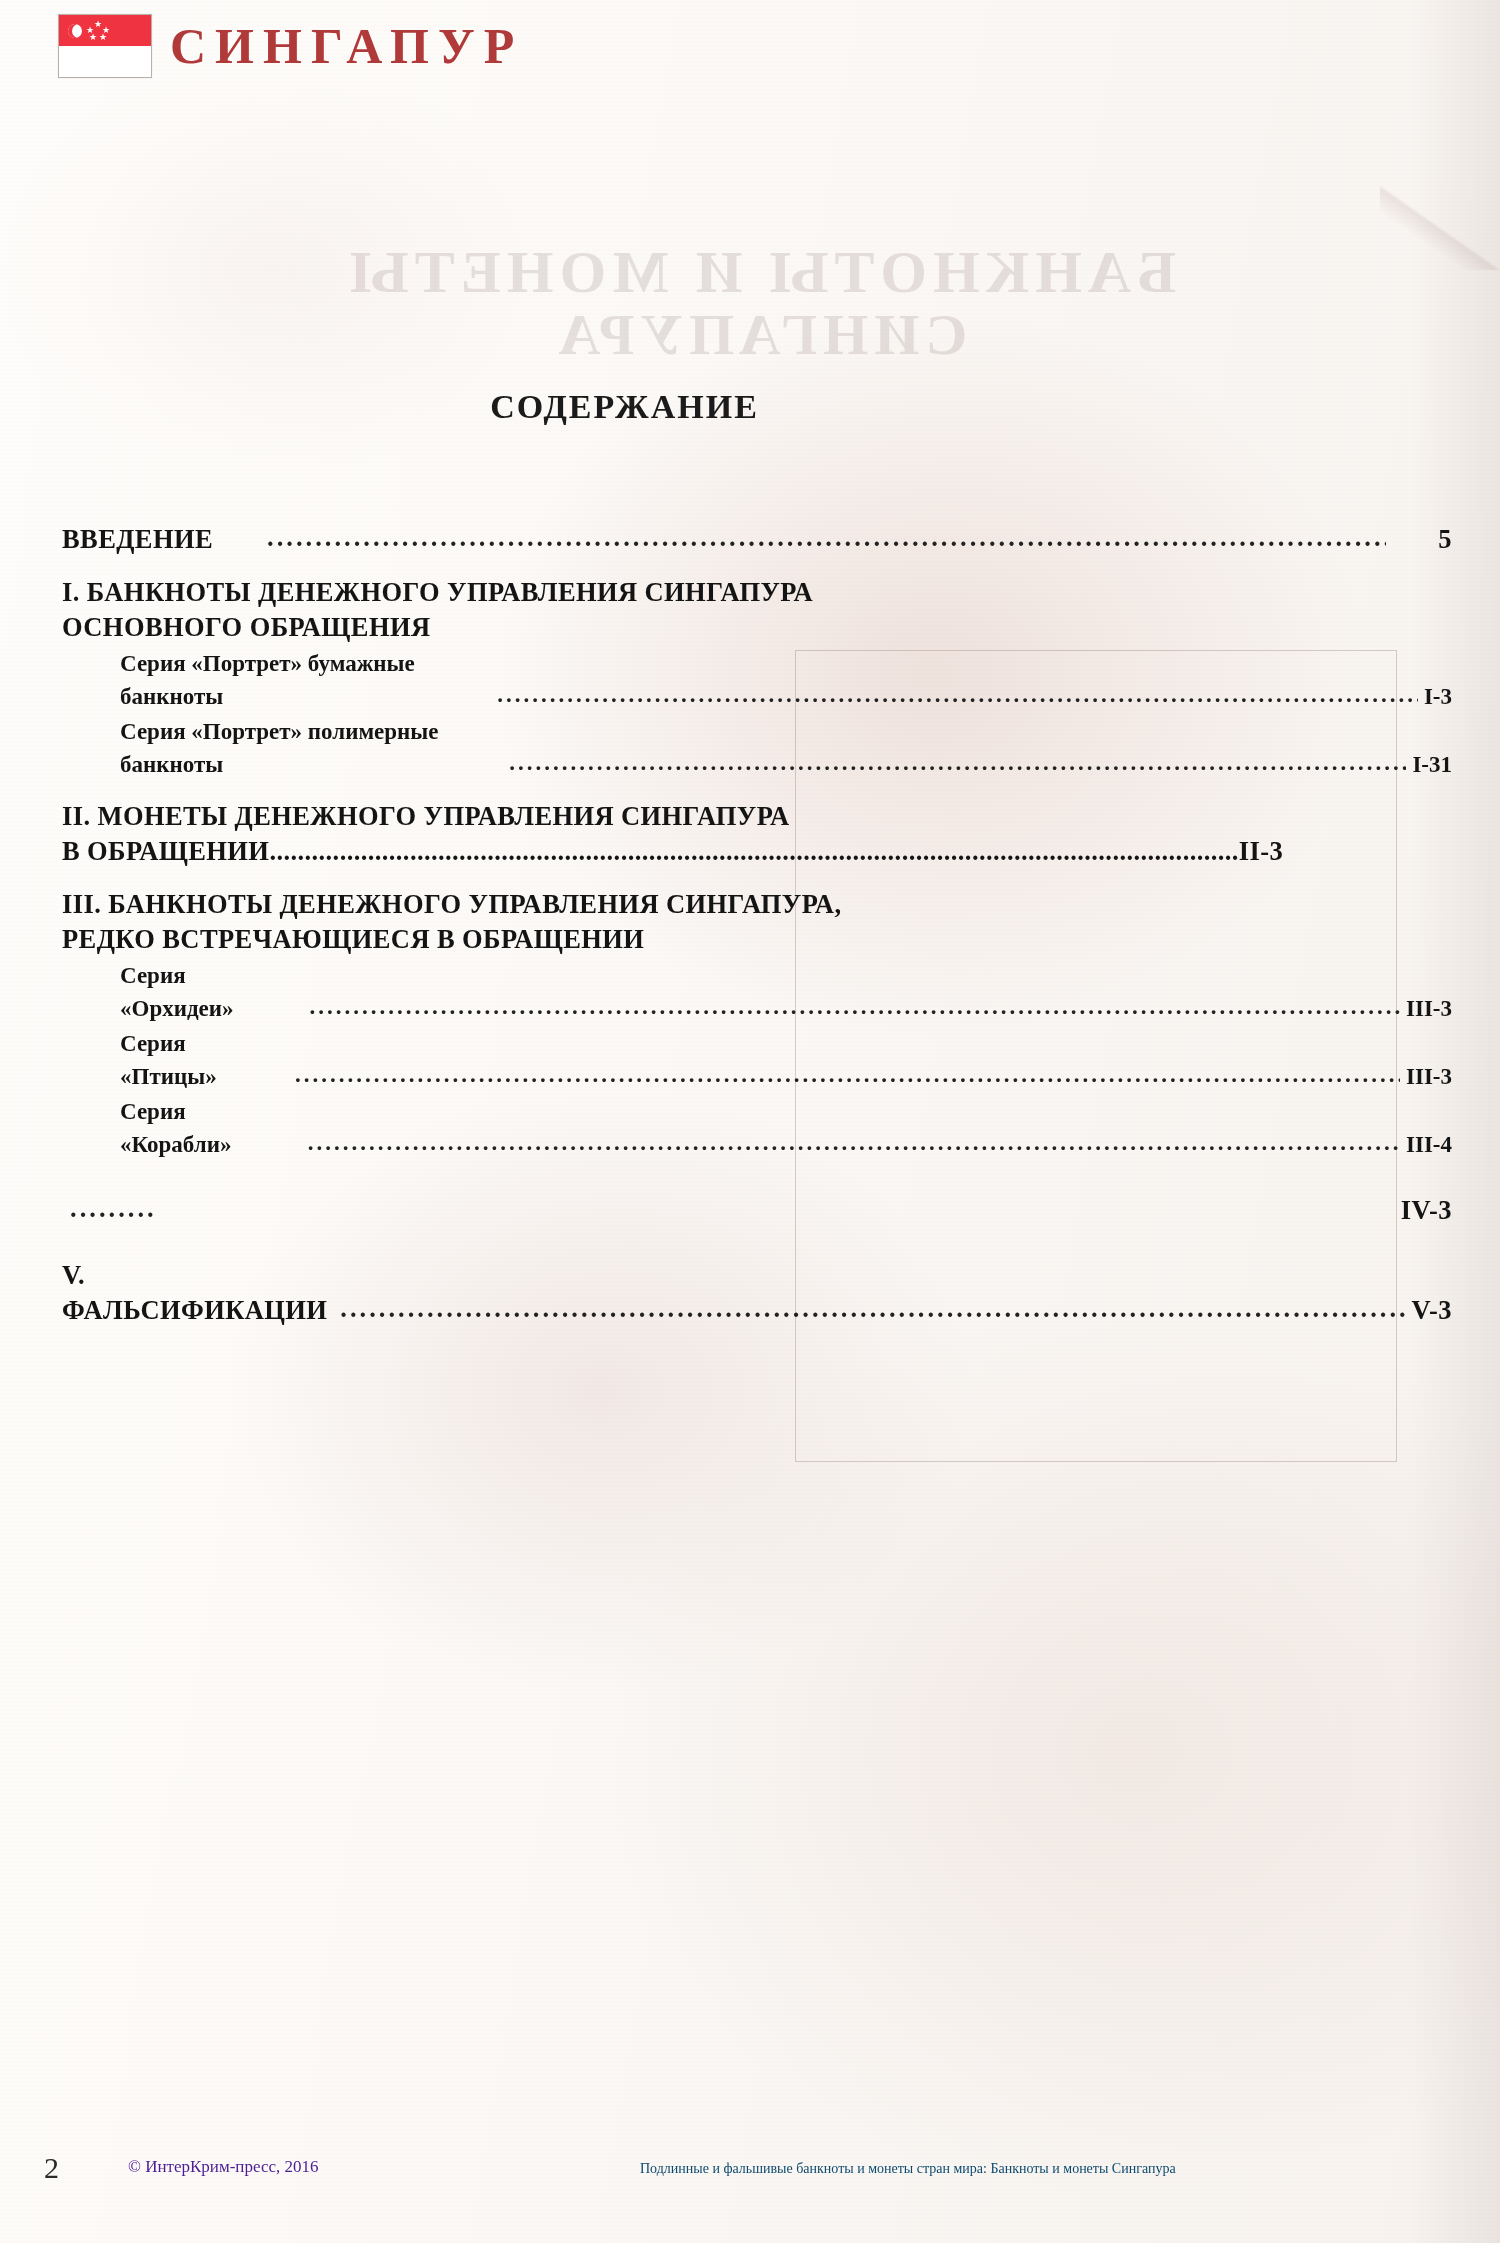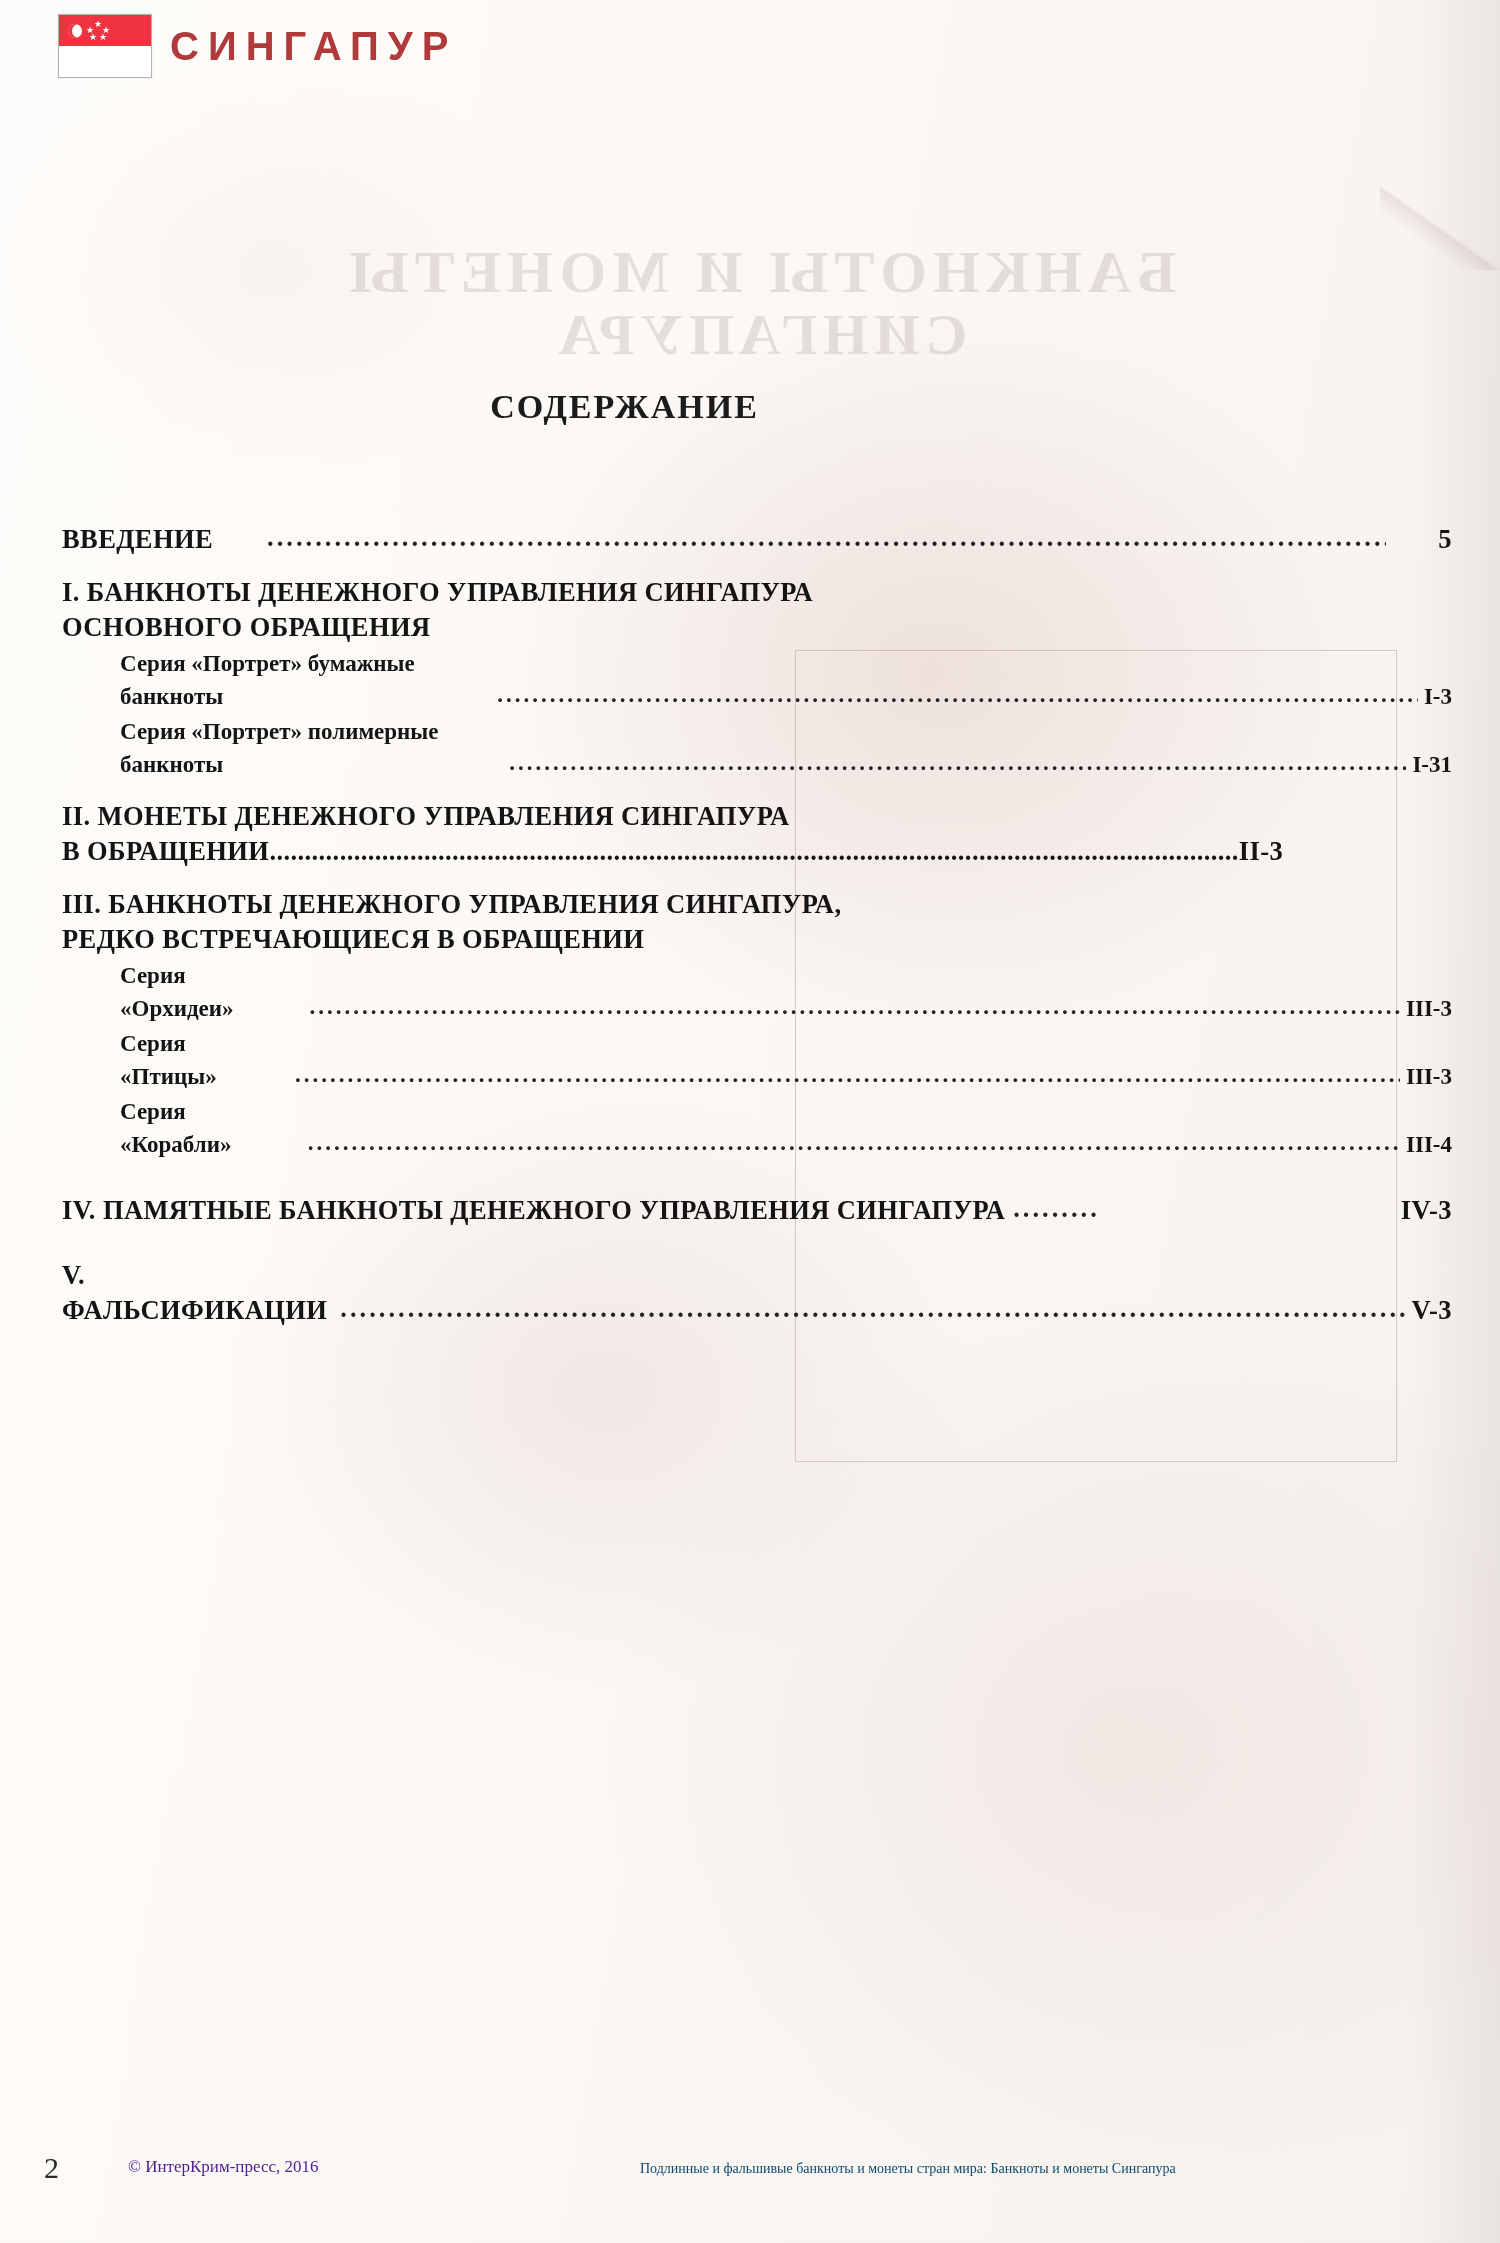--- a/index.html
+++ b/index.html
@@ -119,22 +119,22 @@
     position: absolute;
     font-style: normal;
   }
   .flag .stars i:nth-child(1) { left: 9px;  top: 0px; }
   .flag .stars i:nth-child(2) { left: 1px;  top: 6px; }
   .flag .stars i:nth-child(3) { left: 17px; top: 6px; }
   .flag .stars i:nth-child(4) { left: 4px;  top: 13px; }
   .flag .stars i:nth-child(5) { left: 14px; top: 13px; }
 
   .country {
-    font-family: Liberation Sans, sans-serif;
-    font-size: 40px;
+    font-family: Liberation Serif, serif;
+    font-size: 50px;
     font-weight: bold;
     letter-spacing: 9px;
     color: #b03a3a;
   }
 
   
   .toc-title {
     position: absolute;
     left: 0;
     top: 388px;
@@ -332,21 +332,20 @@
       <span class="pg">III-3</span>
     </div>
 
     <div class="entry lvl2">
       <span class="txt">Серия «Корабли»</span>
       <span class="dots">...............................................................................................................................</span>
       <span class="pg">III-4</span>
     </div>
 
     <div class="entry lvl1">
-      <span class="txt">IV. ПАМЯТНЫЕ БАНКНОТЫ ДЕНЕЖНОГО УПРАВЛЕНИЯ СИНГАПУРА</span>
       <span class="dots">.........</span>
       <span class="pg">IV-3</span>
     </div>
 
     <div class="entry lvl1">
       <span class="txt">V. ФАЛЬСИФИКАЦИИ</span>
       <span class="dots">.........................................................................................................................</span>
       <span class="pg">V-3</span>
     </div>
 

